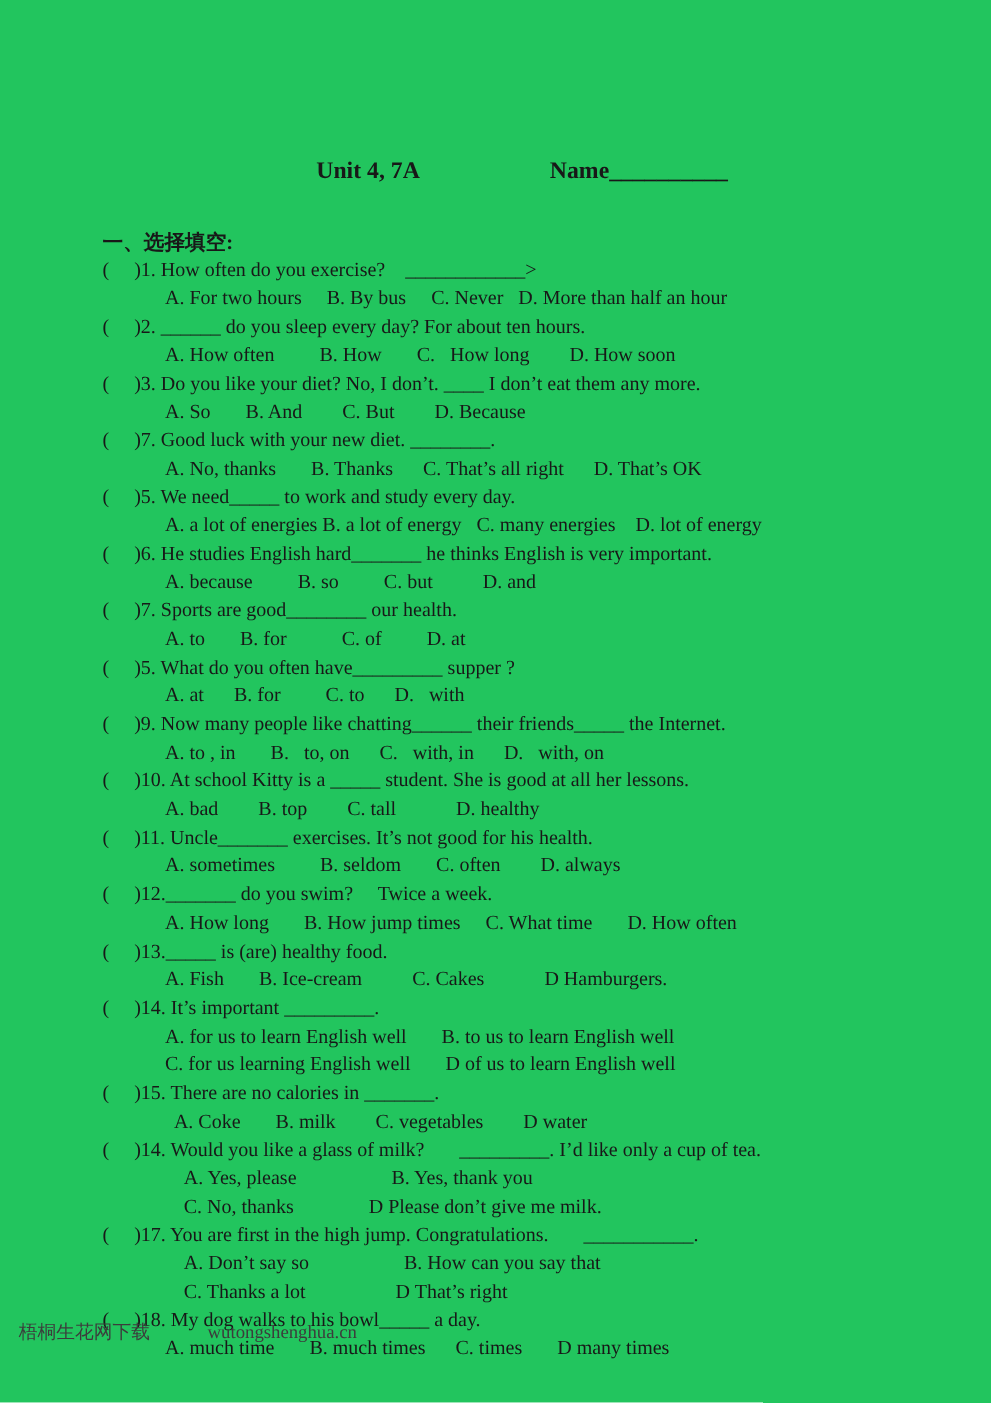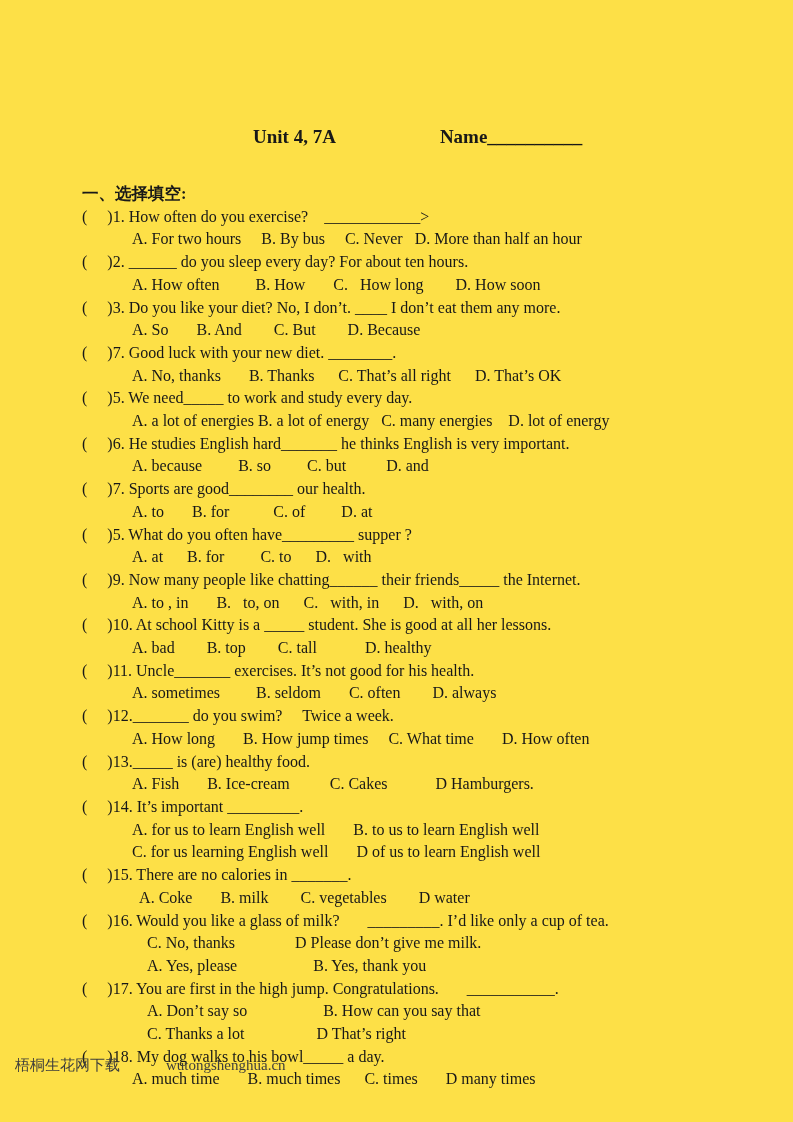--- a/index.html
+++ b/index.html
@@ -10,21 +10,21 @@
   body {
     width: 793px;
     height: 1122px;
     font-family: "Liberation Serif", "DejaVu Serif", serif;
     color: #181818;
   }
   .page {
     position: relative;
     width: 793px;
     height: 1122px;
-    background: #fde047;
+    background: #22c55e;
     overflow: hidden;
   }
   .title-line {
     padding-top: 92px;
     padding-left: 237px;
     line-height: 30px;
     white-space: pre;
   }
   .doc-title {
     font-weight: bold;
@@ -154,23 +154,23 @@
       <div class="opts">A. for us to learn English well       B. to us to learn English well</div>
       <div class="opts">C. for us learning English well       D of us to learn English well</div>
     </div>
 
     <div class="q">
       <div class="stem">(     )15. There are no calories in _______.</div>
       <div class="opts">  A. Coke       B. milk        C. vegetables        D water</div>
     </div>
 
     <div class="q">
-      <div class="stem">(     )16. Would you like a glass of milk?       _________. I’d like only a cup of tea.</div>
+      <div class="stem">(     )14. Would you like a glass of milk?       _________. I’d like only a cup of tea.</div>
+      <div class="opts opts-wide">A. Yes, please                   B. Yes, thank you</div>
       <div class="opts opts-wide">C. No, thanks               D Please don’t give me milk.</div>
-      <div class="opts opts-wide">A. Yes, please                   B. Yes, thank you</div>
     </div>
 
     <div class="q">
       <div class="stem">(     )17. You are first in the high jump. Congratulations.       ___________.</div>
       <div class="opts opts-wide">A. Don’t say so                   B. How can you say that</div>
       <div class="opts opts-wide">C. Thanks a lot                  D That’s right</div>
     </div>
 
     <div class="q">
       <div class="stem">(     )18. My dog walks to his bowl_____ a day.</div>

